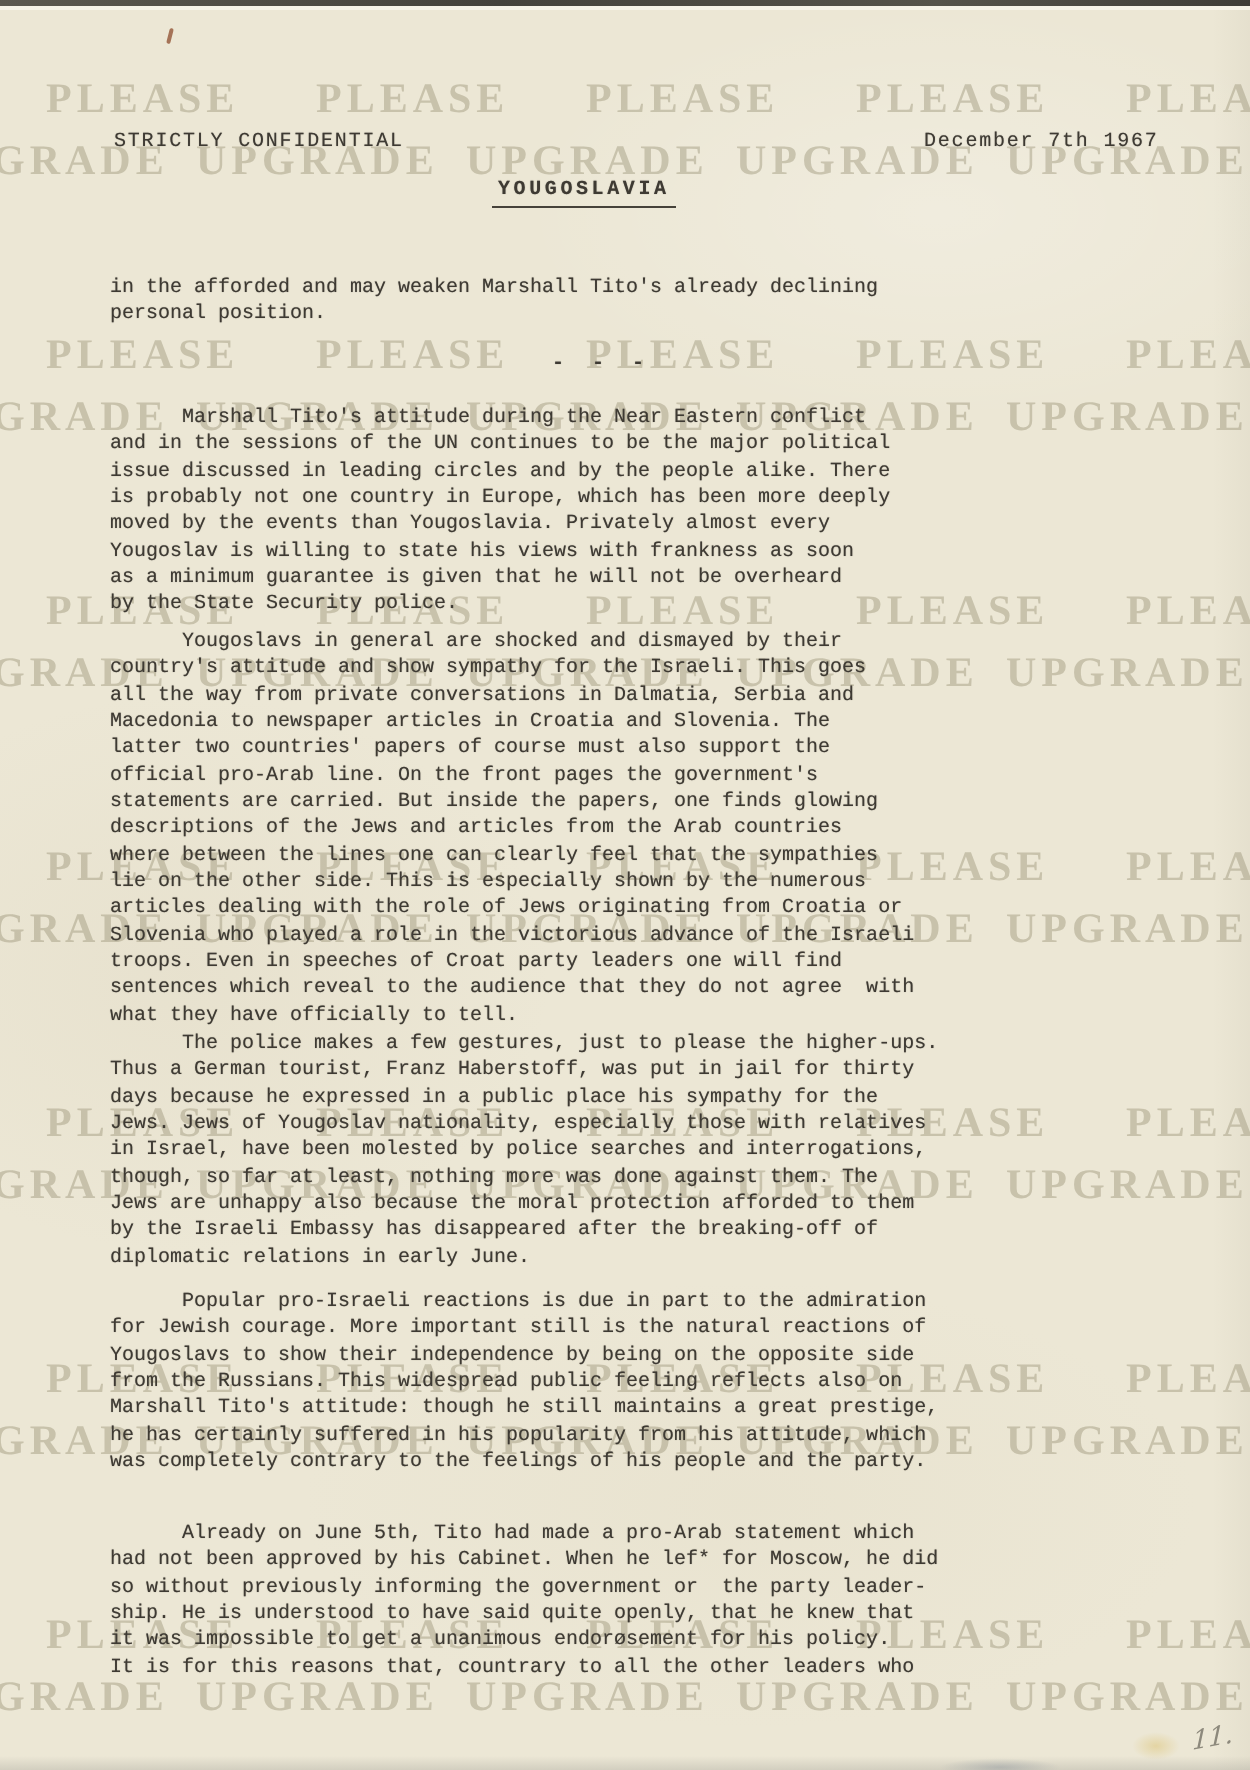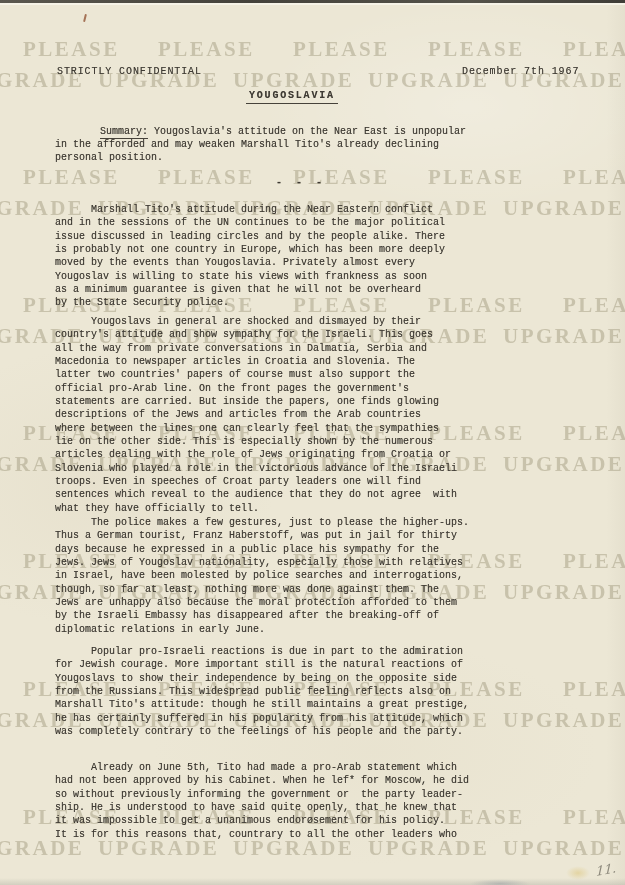--- a/index.html
+++ b/index.html
@@ -164,21 +164,20 @@
 
   <div class="top-edge"></div>
   <div class="top-edge-highlight"></div>
   <div class="red-mark"></div>
 
   <div class="doc">
     <div class="classification">STRICTLY CONFIDENTIAL</div>
     <div class="dateline">December 7th 1967</div>
     <div class="title">YOUGOSLAVIA</div>
 
-    <div class="sum-line1"><span class="sum-label">Summary:</span><span> Yougoslavia's attitude on the Near East is unpopular</span></div>
     <div class="sum-rest">in the afforded and may weaken Marshall Tito's already declining
 personal position.</div>
 
     <div class="divider">- - -</div>
 
     <div class="para p2">      Yougoslavs in general are shocked and dismayed by their
 country's attitude and show sympathy for the Israeli. This goes
 all the way from private conversations in Dalmatia, Serbia and
 Macedonia to newspaper articles in Croatia and Slovenia. The
 latter two countries' papers of course must also support the

